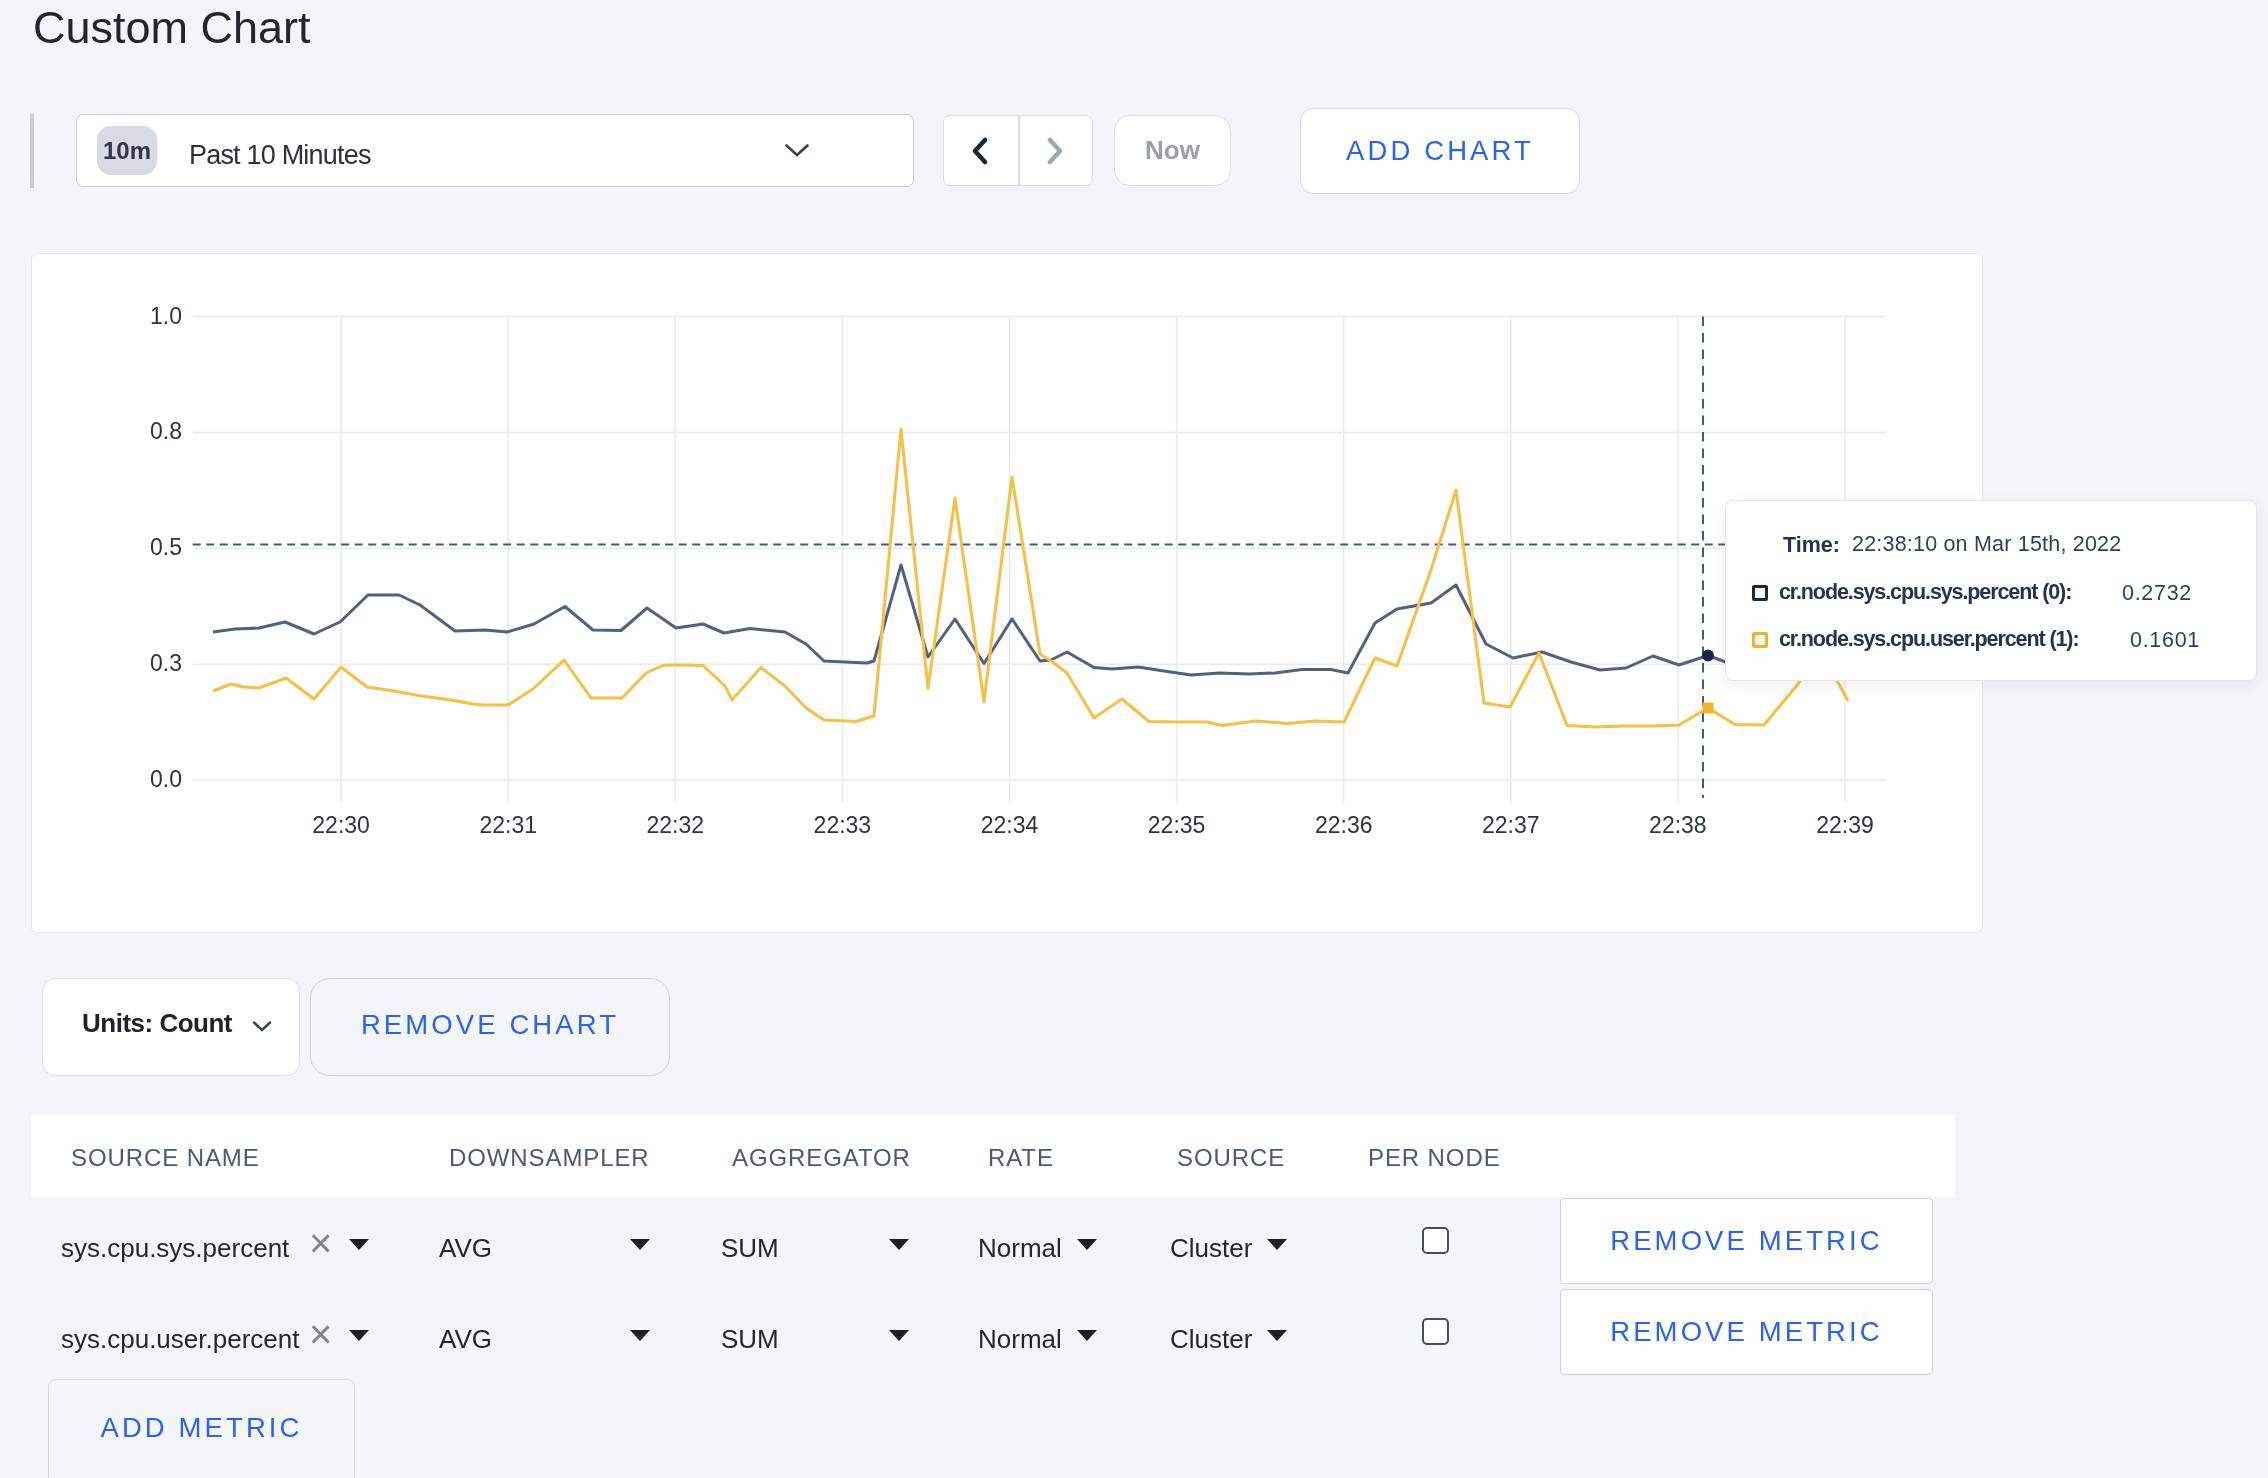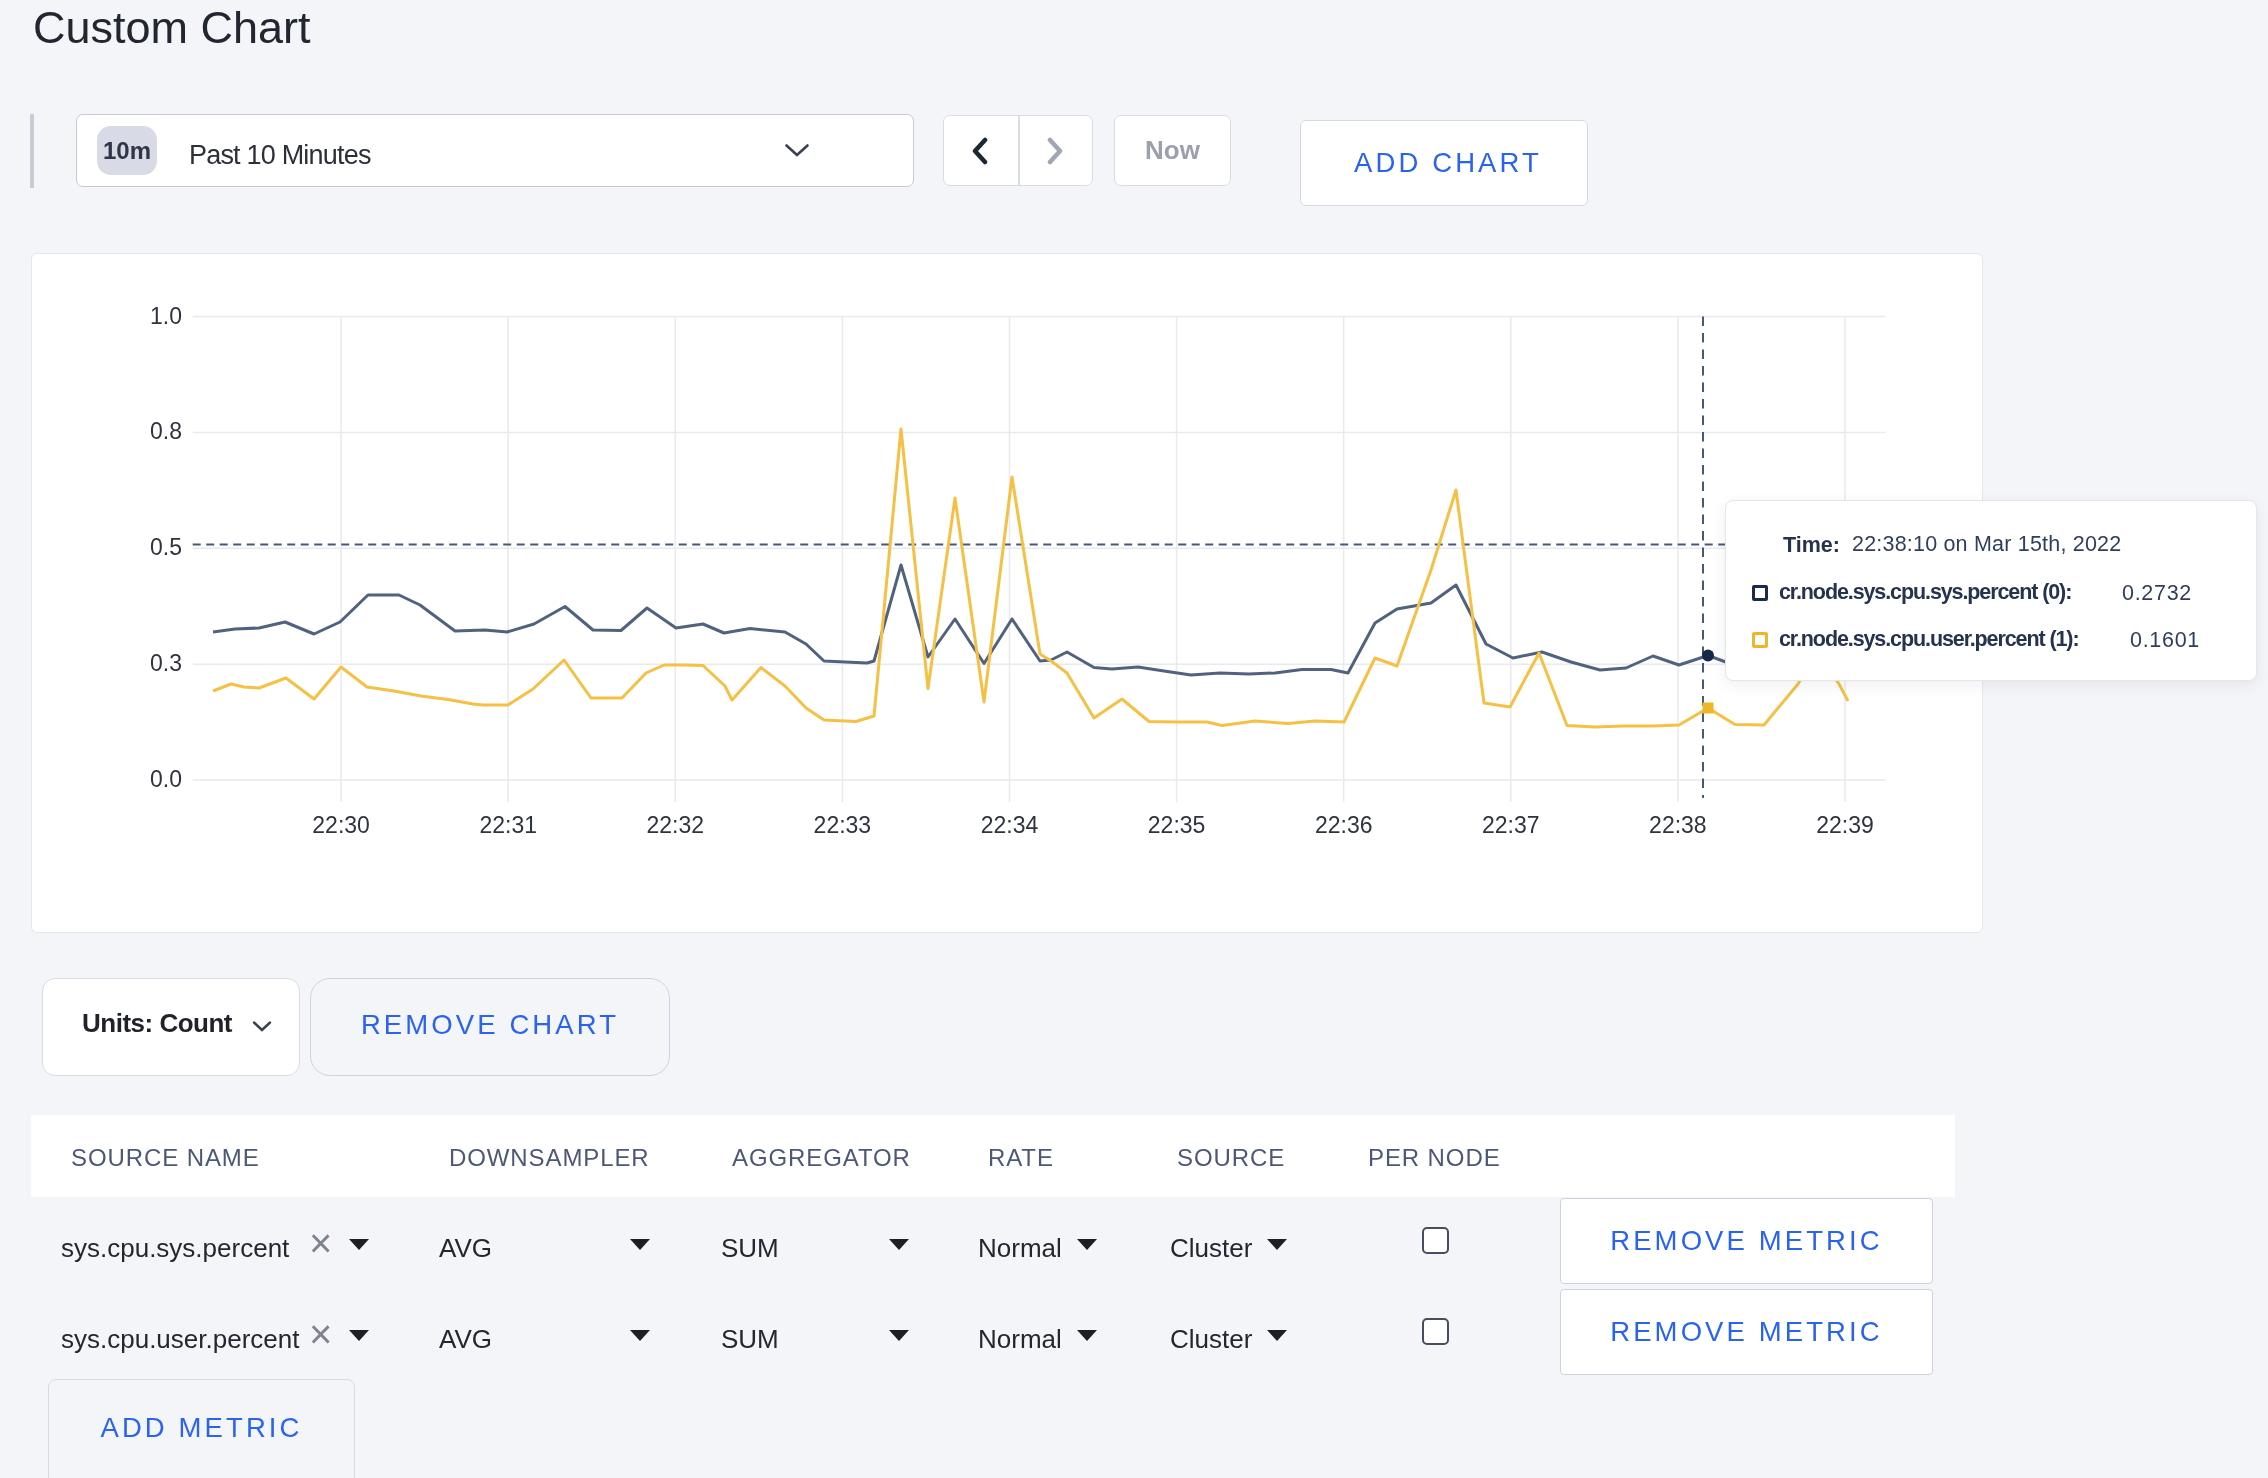--- a/index.html
+++ b/index.html
@@ -27,23 +27,23 @@
 <div class="abs" style="left:943px;top:115px;width:148px;height:69px;background:#fff;border:1.5px solid #d9dce3;border-radius:7px;">
   <div class="abs" style="left:74px;top:0;width:1.5px;height:69px;background:#d9dce3;"></div>
   <svg class="abs" style="left:26px;top:21px;" width="20" height="28" viewBox="0 0 20 28">
       <path d="M15 3 L5 14 L15 25" fill="none" stroke="#1c2734" stroke-width="4.5" stroke-linecap="round" stroke-linejoin="round"></path>
     </svg>
   <svg class="abs" style="left:101px;top:21px;" width="20" height="28" viewBox="0 0 20 28">
       <path d="M5 3 L15 14 L5 25" fill="none" stroke="#a0a6b2" stroke-width="4.5" stroke-linecap="round" stroke-linejoin="round"></path>
     </svg>
 </div>
 
-<div class="abs" style="left:1114px;top:115px;width:115px;height:69px;background:#fff;border:1.5px solid #d9dce3;border-radius:7px;text-align:center;line-height:69px;font-size:26px;font-weight:600;color:#9aa1ad;">Now</div>
+<div class="abs" style="left:1114px;top:115px;width:115px;height:69px;background:#fff;border:1.5px solid #d9dce3;border-radius:16px;text-align:center;line-height:69px;font-size:26px;font-weight:600;color:#9aa1ad;">Now</div>
 
-<div class="abs" style="left:1300px;top:120px;width:278px;height:84px;background:#fff;border:1.5px solid #d4d8e0;border-radius:6px;text-align:center;line-height:84px;padding-left:8px;">
+<div class="abs" style="left:1300px;top:108px;width:278px;height:84px;background:#fff;border:1.5px solid #d4d8e0;border-radius:13px;text-align:center;line-height:84px;">
   <span class="blue btnlabel">ADD CHART</span>
 </div>
 
 <div class="abs" style="left:31px;top:253px;width:1922px;height:678px;background:#fff;border:1px solid #e4e6ec;border-radius:6px;padding-left:28px;">
 <svg width="1922" height="678" viewBox="31 253 1922 678" style="position:absolute;left:0;top:0;">
 
   <g stroke="#e9eaee" stroke-width="1.5">
     <line x1="191.7" y1="315.5" x2="1884.9" y2="315.5"></line>
     <line x1="191.7" y1="431.4" x2="1884.9" y2="431.4"></line>
     <line x1="191.7" y1="547.3" x2="1884.9" y2="547.3"></line>

